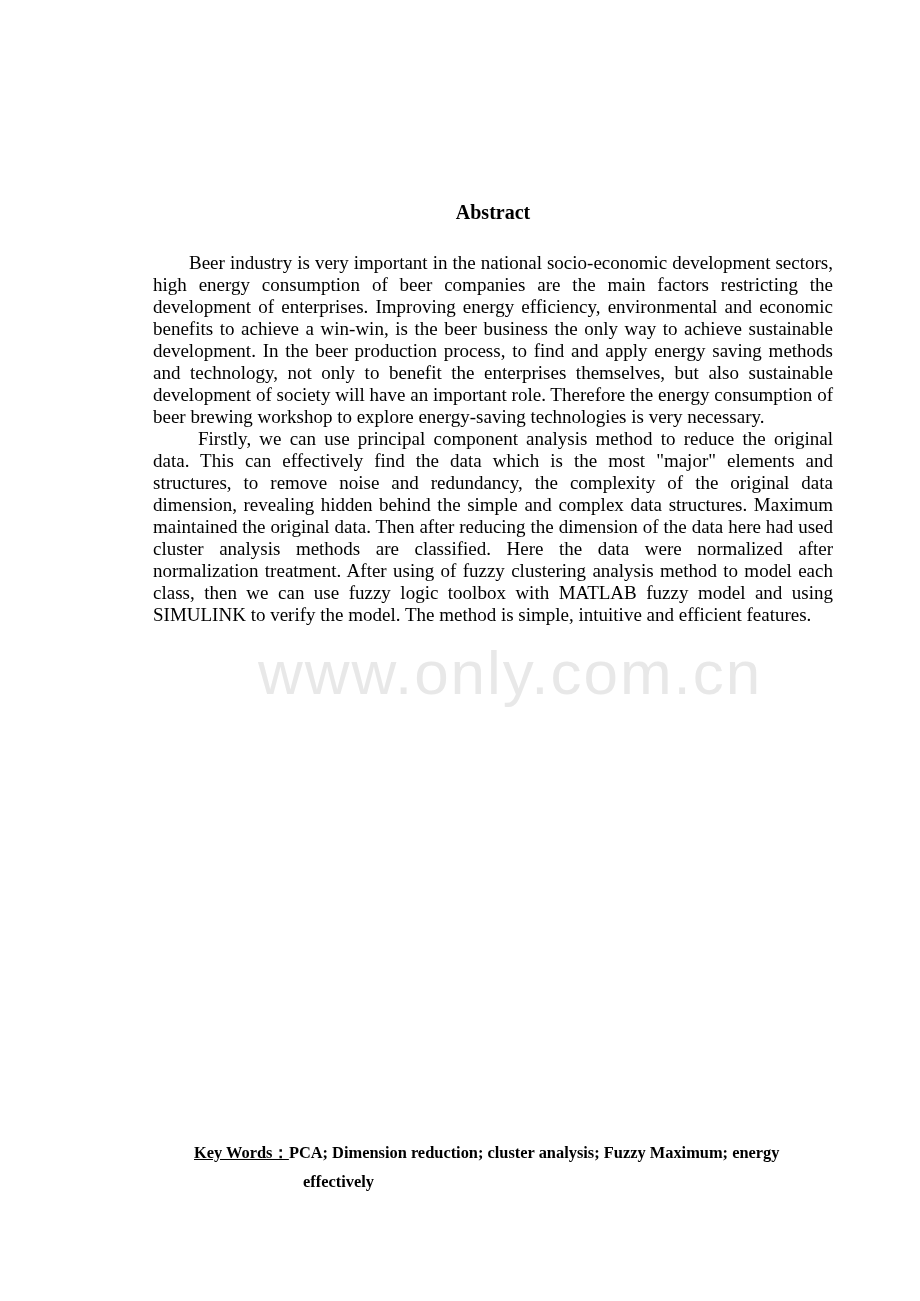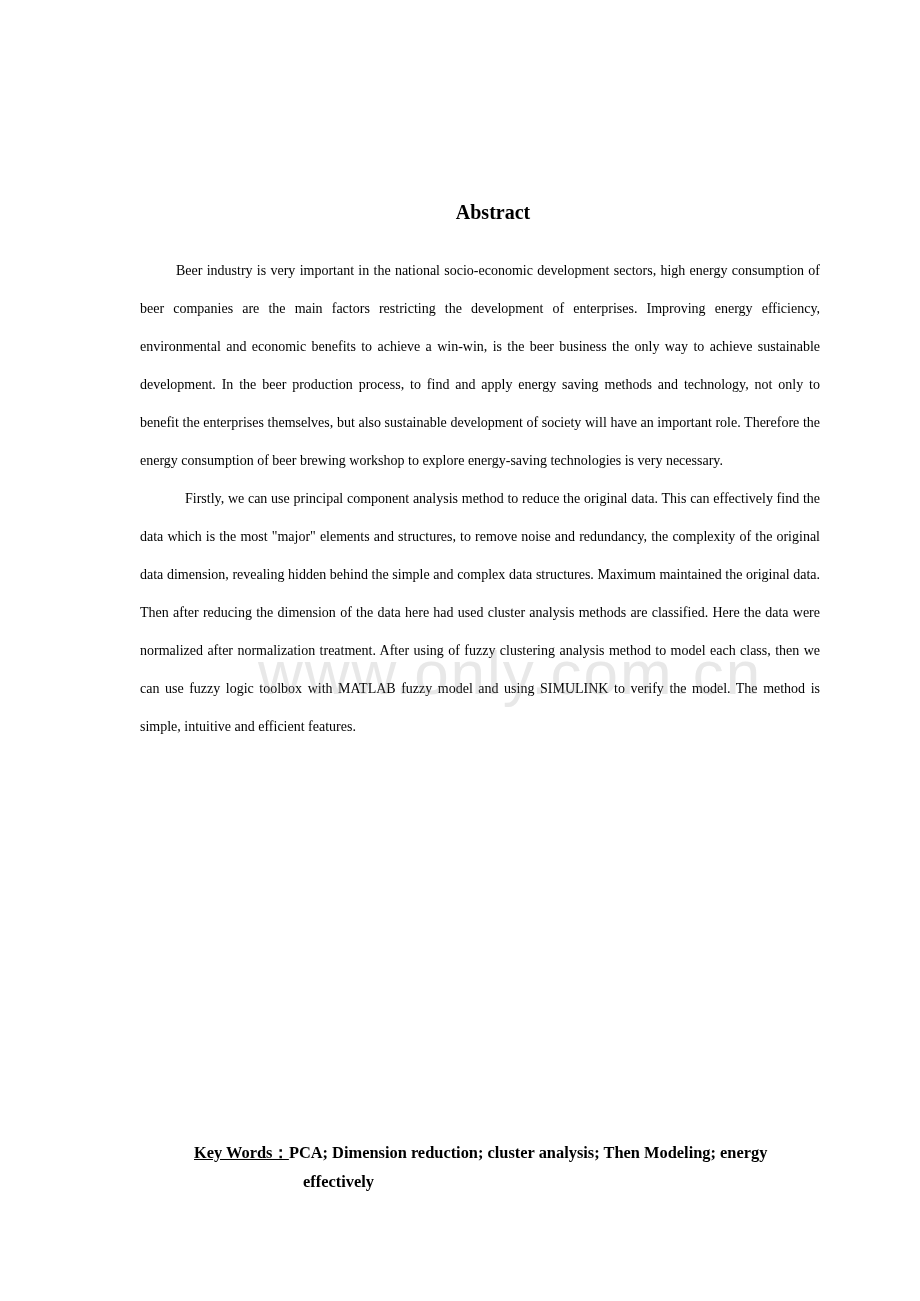--- a/index.html
+++ b/index.html
@@ -25,25 +25,25 @@
       top: 154px;
       left: 0;
       width: 986px;
       text-align: center;
       font-weight: bold;
       font-size: 20px;
       line-height: 28px;
     }
     .body-text {
       position: absolute;
-      left: 140px;
+      left: 153px;
       top: 208px;
       width: 680px;
-      font-size: 14px;
-      line-height: 38px;
+      font-size: 19px;
+      line-height: 22px;
       text-align: justify;
     }
     .para {
       margin: 0;
       text-indent: 36px;
     }
     .para.p2 {
       text-indent: 45px;
     }
     .watermark {
@@ -87,17 +87,17 @@
   <div class="title">Abstract</div>
 
   <div class="body-text">
     <p class="para p1">Beer industry is very important in the national socio-economic development sectors, high energy consumption of beer companies are the main factors restricting the development of enterprises. Improving energy efficiency, environmental and economic benefits to achieve a win-win, is the beer business the only way to achieve sustainable development. In the beer production process, to find and apply energy saving methods and technology, not only to benefit the enterprises themselves, but also sustainable development of society will have an important role. Therefore the energy consumption of beer brewing workshop to explore energy-saving technologies is very necessary.</p>
     <p class="para p2">Firstly, we can use principal component analysis method to reduce the original data. This can effectively find the data which is the most "major" elements and structures, to remove noise and redundancy, the complexity of the original data dimension, revealing hidden behind the simple and complex data structures. Maximum maintained the original data. Then after reducing the dimension of the data here had used cluster analysis methods are classified. Here the data were normalized after normalization treatment. After using of fuzzy clustering analysis method to model each class, then we can use fuzzy logic toolbox with MATLAB fuzzy model and using SIMULINK to verify the model. The method is simple, intuitive and efficient features.</p>
   </div>
 
   <div class="watermark">www.only.com.cn</div>
 
   <div class="keywords">
-    <span class="kw-label">Key Words：</span><span class="kw-values">PCA; Dimension reduction; cluster analysis; Then Modeling; energy</span>
+    <span class="kw-label">Key Words：</span><span class="kw-values">PCA; Dimension reduction; cluster analysis; Fuzzy Maximum; energy</span>
     <span class="kw-line2">effectively</span>
   </div>
 
 </div>
 
 </body></html>

